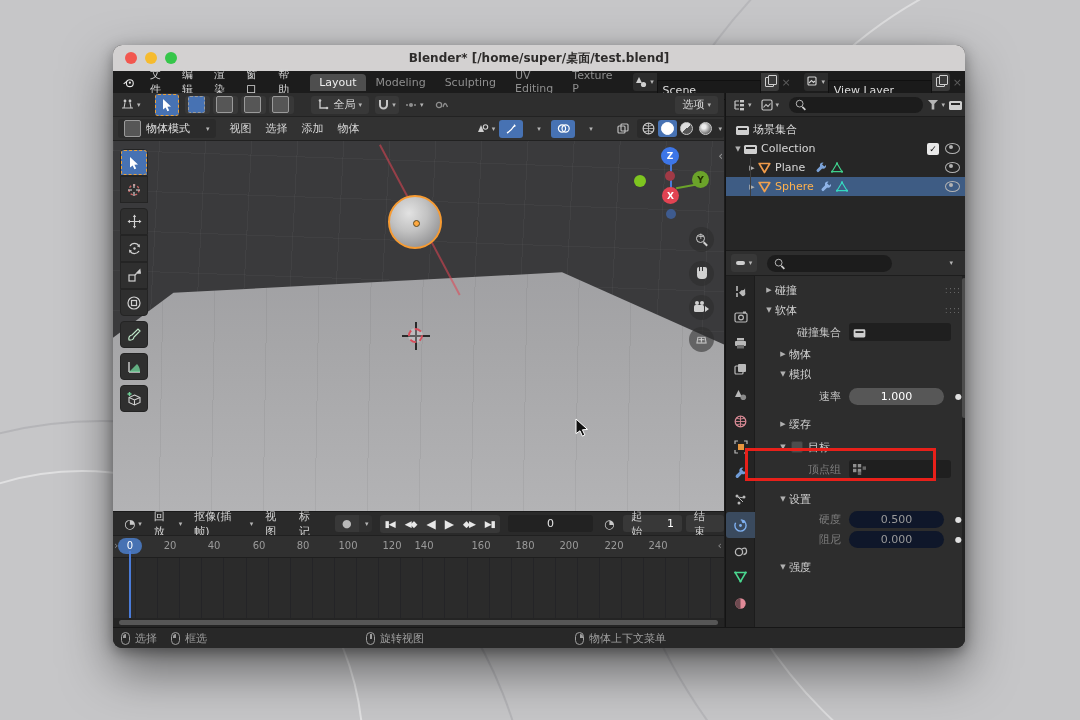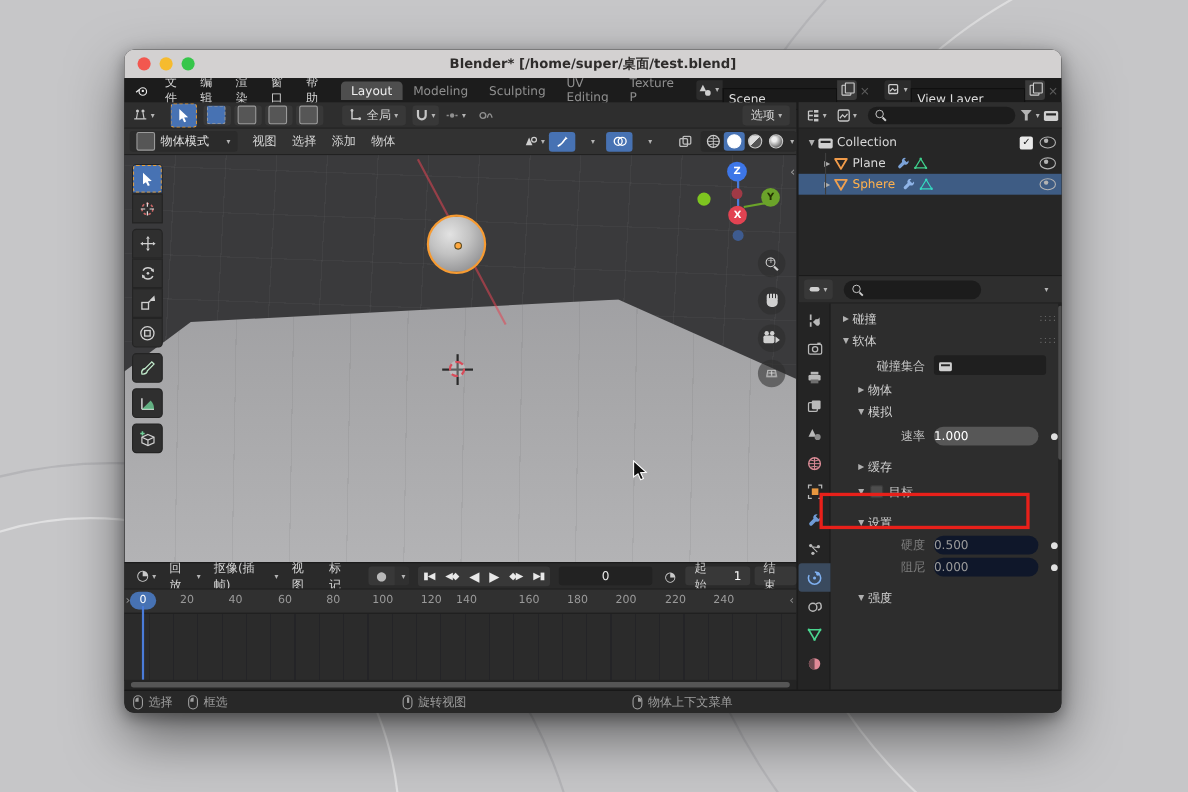--- a/index.html
+++ b/index.html
@@ -188,21 +188,21 @@
   .ptab{width:29px;height:26px;display:flex;align-items:center;justify-content:center;color:#b9b9b9;}
   .ptab.active{background:#3a4a5e;border-radius:3px 0 0 3px;}
   .pcontent{position:absolute;left:29px;top:0;right:0;bottom:0;padding-top:4px;}
   .prow{height:20px;display:flex;align-items:center;padding-left:8px;color:#d2d2d2;position:relative;}
   .prow.sub{padding-left:22px;}
   .prow .dots{position:absolute;right:5px;color:#6a6a6a;font-size:9px;letter-spacing:1px;}
   .fieldrow{height:24px;display:flex;align-items:center;position:relative;}
   .flabel{width:86px;text-align:right;color:#c4c4c4;padding-right:8px;}
   .flabel.dim{color:#7d7d7d;}
   .dfield{width:98px;height:18px;background:#1f1f1f;border-radius:3px;display:flex;align-items:center;padding-left:4px;}
-  .vfield{width:95px;height:17px;background:#575757;border-radius:9px;color:#fff;line-height:17px;}
+  .vfield{width:95px;height:17px;background:#575757;border-radius:9px;color:#fff;text-align:center;line-height:17px;}
   .vfield.dim{background:#0f172a;color:#9a9a9a;}
   .deco{position:absolute;right:4px;color:#e0e0e0;font-size:8px;}
   .cb-empty{width:12px;height:12px;background:#4d4d4d;border:1px solid #3a3a3a;border-radius:2px;margin:0 5px 0 2px;box-sizing:border-box;}
   .redbox{position:absolute;left:19px;top:172px;width:191px;height:33px;border:3px solid #e8201a;box-sizing:border-box;z-index:5;}
   .pscroll{position:absolute;right:0;top:0;width:4px;height:100%;background:#222;}
   .pscroll .th{position:absolute;top:2px;width:4px;height:140px;background:#4c4c4c;border-radius:2px;}
 
   
   .statusbar{position:absolute;left:0;top:582px;width:100%;height:21px;background:#282828;border-top:1px solid #161616;color:#9e9e9e;}
   .sb-item{position:absolute;top:0;height:100%;display:flex;align-items:center;gap:5px;}
@@ -603,20 +603,24 @@
               <span class="mag" style="transform:scale(.85)"></span>
             </span>
         <span class="funnel"></span>
         <span class="chev">▾</span>
         <span style="width:4px"></span>
         <span class="boxic"></span>
       </div>
 
       <div class="outliner">
         <div class="ol-row">
+          <span class="boxic" style="margin-left:4px"></span>
+          <span class="ol-label">场景集合</span>
+        </div>
+        <div class="ol-row">
           <span class="tri">▼</span>
           <span class="boxic"></span>
           <span class="ol-label">Collection</span>
           <span class="ol-right">
             <span class="cbx">✓</span>
             <span class="eye"></span>
           </span>
         </div>
         <div class="ol-row" style="padding-left:20px">
           <span class="guide"></span>
@@ -795,20 +799,33 @@
           <div style="height:6px"></div>
           <div class="prow sub">
             <span class="tri">▶</span>
             <span>缓存</span>
           </div>
           <div style="height:3px"></div>
           <div class="prow sub">
             <span class="tri">▼</span>
             <span class="cb-empty"></span>
             <span>目标</span>
+          </div>
+          <div class="fieldrow">
+            <span class="flabel dim">顶点组</span>
+            <span class="dfield">
+              <svg width="13" height="11" viewBox="0 0 13 11">
+                    <rect x="0" y="0" width="3.4" height="3.4" fill="#8f8f8f"></rect>
+                    <rect x="4.8" y="0" width="3.4" height="3.4" fill="#8f8f8f"></rect>
+                    <rect x="0" y="4.8" width="3.4" height="3.4" fill="#8f8f8f"></rect>
+                    <rect x="4.8" y="4.8" width="3.4" height="3.4" fill="#8f8f8f"></rect>
+                    <rect x="9.6" y="2.4" width="3.4" height="3.4" fill="#666"></rect>
+                    <rect x="4.8" y="7.6" width="3.4" height="3.4" fill="#666"></rect>
+                  </svg>
+            </span>
           </div>
           <div style="height:8px"></div>
           <div class="prow sub">
             <span class="tri">▼</span>
             <span>设置</span>
           </div>
           <div class="fieldrow" style="height:20px">
             <span class="flabel dim">硬度</span>
             <span class="vfield dim">0.500</span>
             <span class="deco">●</span>

